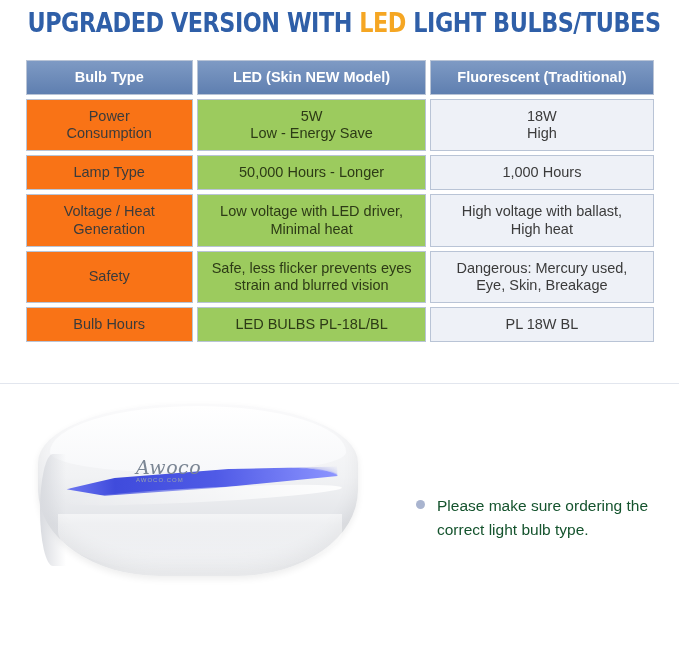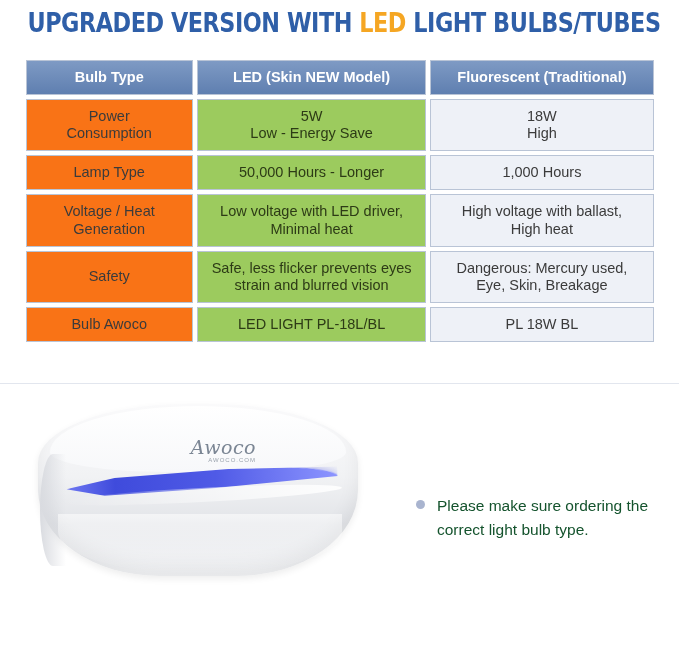--- a/index.html
+++ b/index.html
@@ -164,22 +164,22 @@
     left: 12px;
     top: 58px;
     width: 26px;
     height: 112px;
     background: linear-gradient(to right, #d9dbe0, rgba(255,255,255,0));
     border-radius: 50% 0 0 50% / 50% 0 0 50%;
   }
   .brand {
     position: absolute;
     left: 108px;
-    top: 40px;
-    text-align: right;
+    top: 60px;
+    text-align: left;
     width: 120px;
   }
   .brand-name {
     font-family: "DejaVu Serif", serif;
     font-style: italic;
     font-size: 19px;
     color: #7b8694;
     letter-spacing: 0.5px;
   }
   .brand-sub {
@@ -251,22 +251,22 @@
         <td class="label">Voltage / Heat<br>Generation</td>
         <td class="led">Low voltage with LED driver,<br>Minimal heat</td>
         <td class="fluor">High voltage with ballast,<br>High heat</td>
       </tr>
       <tr>
         <td class="label">Safety</td>
         <td class="led">Safe, less flicker prevents eyes<br>strain and blurred vision</td>
         <td class="fluor">Dangerous: Mercury used,<br>Eye, Skin, Breakage</td>
       </tr>
       <tr>
-        <td class="label">Bulb Awoco</td>
-        <td class="led">LED LIGHT PL-18L/BL</td>
+        <td class="label">Bulb Hours</td>
+        <td class="led">LED BULBS PL-18L/BL</td>
         <td class="fluor">PL 18W BL</td>
       </tr>
     </tbody>
   </table>
 </div>
 
 <div class="divider"></div>
 
 <div class="lower">
 

